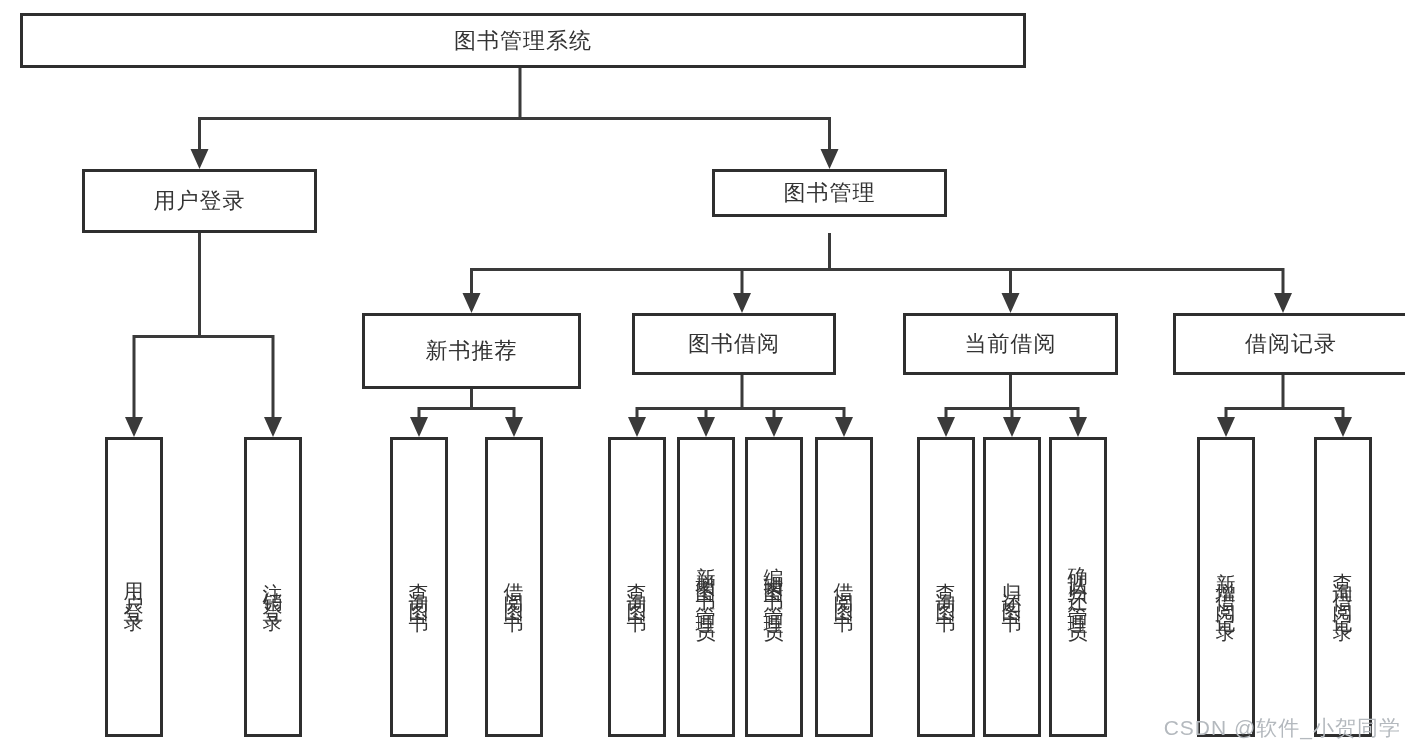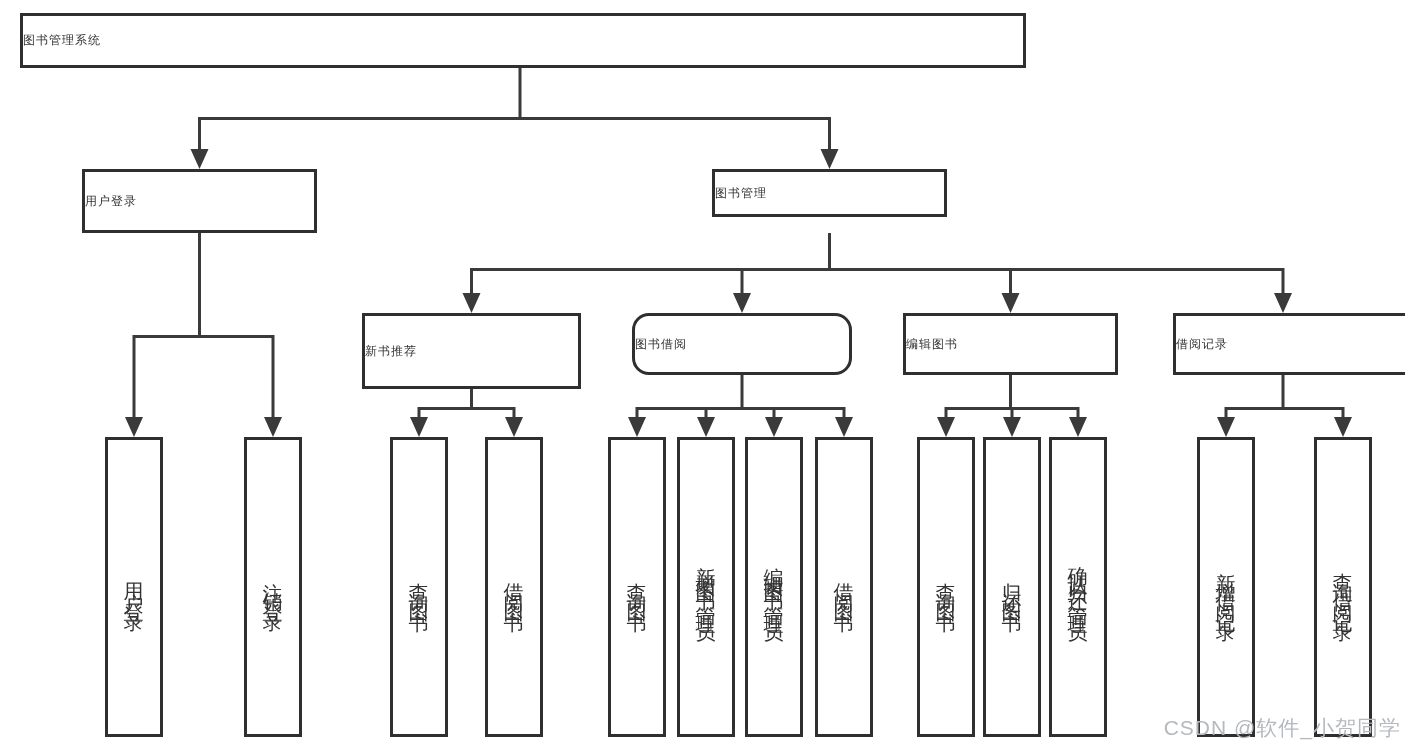--- a/index.html
+++ b/index.html
@@ -34,22 +34,22 @@
   .connectors .arrows {
     fill: var(--line);
     stroke: none;
   }
   .box {
     position: absolute;
     border: 3px solid var(--border);
     background: #fff;
     display: flex;
     align-items: center;
-    justify-content: flex-start;
-    font-size: 12px;
+    justify-content: center;
+    font-size: 22px;
     color: var(--text);
     letter-spacing: 1px;
   }
   .vbox {
     position: absolute;
     width: 58px;
     height: 300px;
     border: 3px solid var(--border);
     background: #fff;
     display: flex;
@@ -120,25 +120,25 @@
   <div class="box" style="left:82px; top:169px; width:235px; height:64px;">
     <span>用户登录</span>
   </div>
   <div class="box" style="left:712px; top:169px; width:235px; height:48px;">
     <span>图书管理</span>
   </div>
 
   <div class="box" style="left:362px; top:313px; width:219px; height:76px;">
     <span>新书推荐</span>
   </div>
-  <div class="box" style="left:632px; top:313px; width:220px; height:62px;border-radius:17px;">
+  <div class="box" style="left:632px; top:313px; width:204px; height:62px;">
     <span>图书借阅</span>
   </div>
   <div class="box" style="left:903px; top:313px; width:215px; height:62px;">
-    <span>编辑图书</span>
+    <span>当前借阅</span>
   </div>
   <div class="box" style="left:1173px; top:313px; width:236px; height:62px;">
     <span>借阅记录</span>
   </div>
 
   <div class="vbox" style="left:105px; top:437px;">
     <span class="vtext">用户登录</span>
   </div>
   <div class="vbox" style="left:244px; top:437px;">
     <span class="vtext">注销登录</span>

